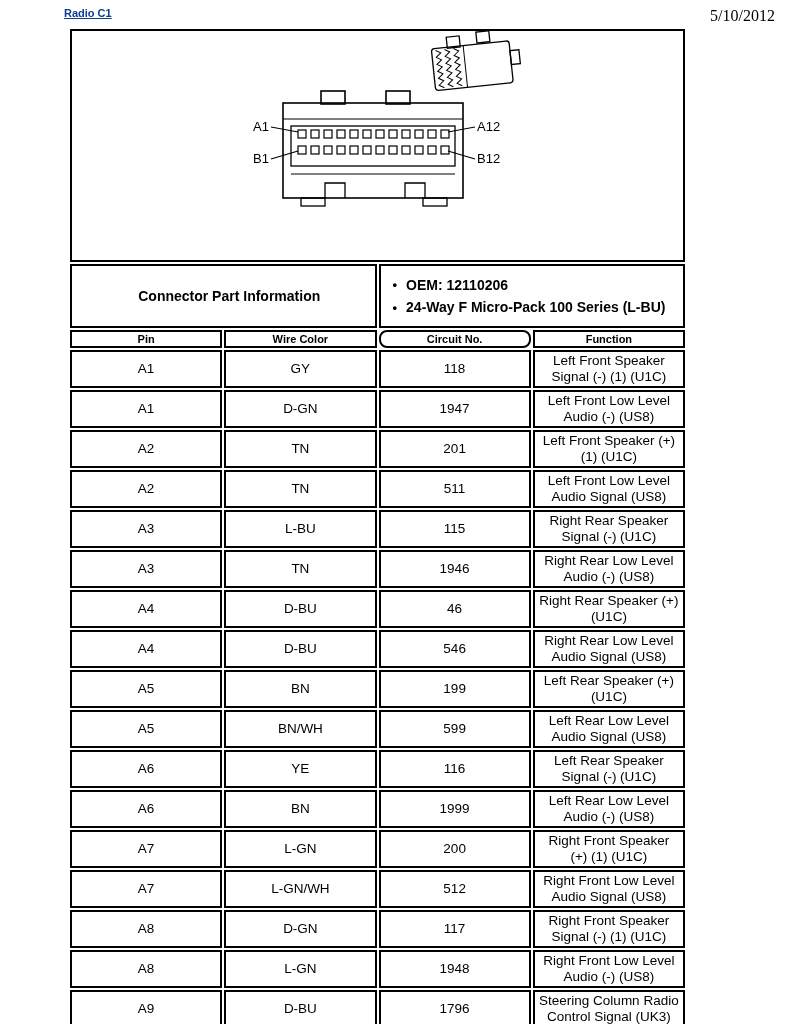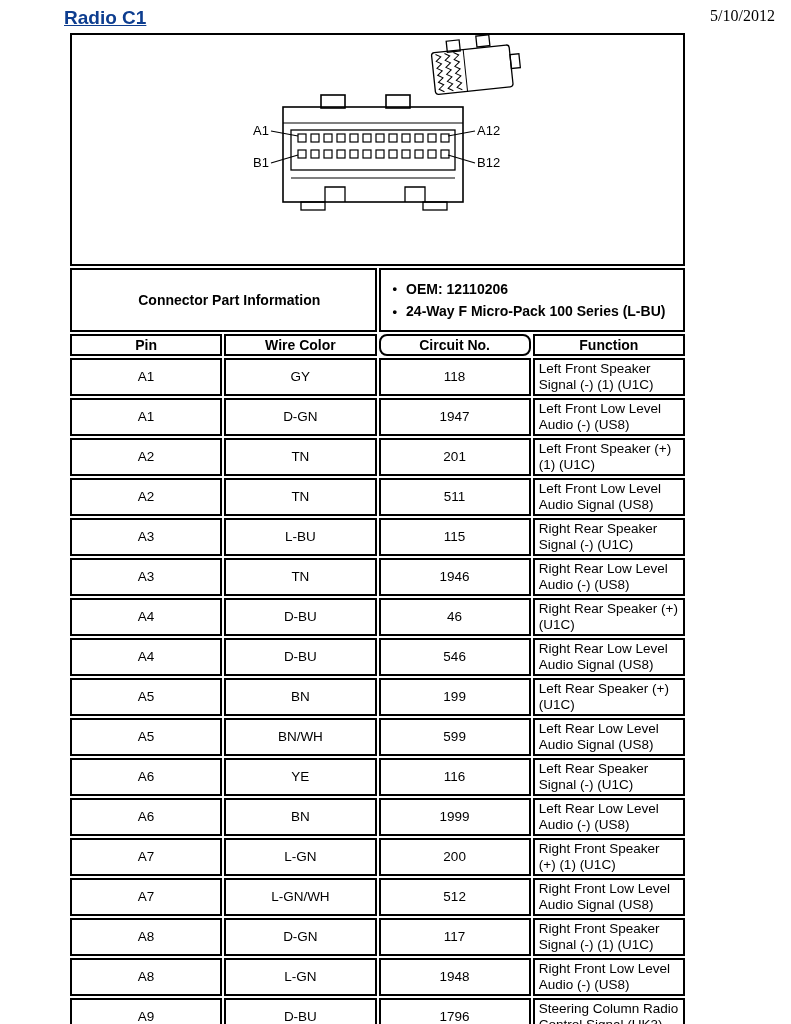--- a/index.html
+++ b/index.html
@@ -9,21 +9,21 @@
     background: #fff;
     font-family: "Liberation Sans", sans-serif;
     color: #000;
     overflow: hidden;
   }
   .page-header {
     display: flex; justify-content: space-between; align-items: flex-start;
     padding: 7px 16px 2px 64px;
   }
   .page-title {
-    font-size: 19px; font-weight: bold;
+    font-size: 11px; font-weight: bold;
     text-decoration: underline;
     color: #0d3d8f;
   }
   .page-date {
     font-family: "Liberation Serif", serif;
     font-size: 16px;
   }
   .doc { margin-left: 68px; width: 619px; }
   table.main {
     border-collapse: separate;
@@ -35,33 +35,33 @@
     border: 2px solid #000;
     background: #fff;
     vertical-align: middle;
     font-size: 13.5px;
     padding: 1px 4px;
   }
   td.diagram-cell { height: 228px; padding: 0; text-align: center; }
   th.col-pin    { width: 93px; }
   th.col-wire   { width: 123px; }
   th.col-circ   { width: 84px; border-radius: 8px; }
-  th { font-weight: bold; text-align: center; height: 17px; font-size: 14px; }
+  th { font-weight: bold; text-align: center; height: 17px; font-size: 11px; }
   td.info-label {
     font-weight: bold; text-align: center; height: 64px; font-size: 14px; padding-left: 16px;
   }
   td.info-bullets { height: 64px; padding: 4px 6px; }
   .oem-list {
     display: flex; flex-direction: column; justify-content: space-evenly;
     height: 100%; padding-left: 6px;
   }
   .oem-item { font-weight: bold; font-size: 14px; display: flex; align-items: center; }
   .oem-item .bullet { font-size: 13px; margin-right: 9px; }
   td.c  { text-align: center; height: 17px; line-height: 16px; }
-  td.fn { text-align: left;   height: 17px; line-height: 16px; }
+  td.fn { text-align: center;   height: 17px; line-height: 16px; }
   svg text { font-family: "Liberation Sans", sans-serif; font-size: 13px; fill: #000; }
 </style>
 </head>
 <body>
 
 <div class="page-header">
   <span class="page-title">Radio C1</span>
   <span class="page-date">5/10/2012</span>
 </div>
 

